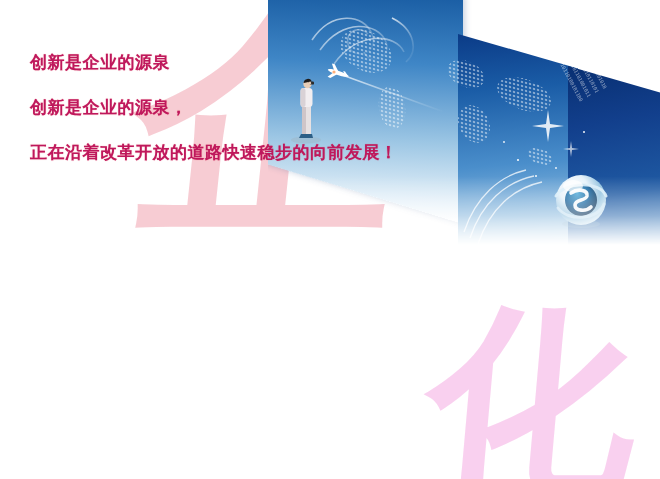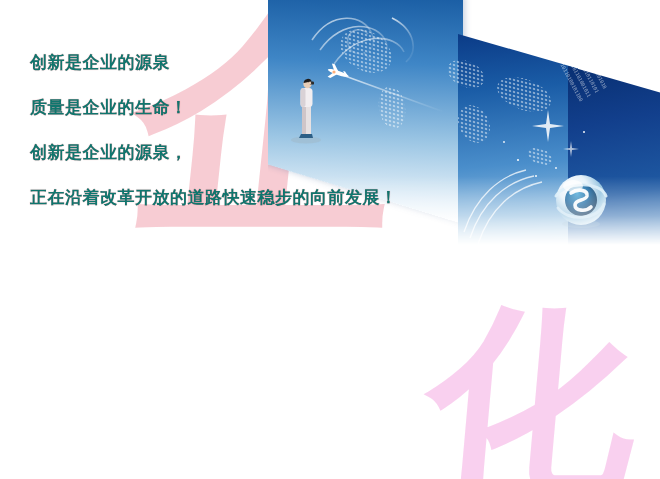--- a/index.html
+++ b/index.html
@@ -68,21 +68,21 @@
   .wm{position:absolute;pointer-events:none;user-select:none;line-height:1;
       font-family:"DejaVu Serif","Liberation Serif",serif;font-weight:700;}
   .wm-top{left:150px;top:-8px;font-size:250px;color:rgba(233,120,140,.38);
           transform:skewX(-6deg) scaleX(1.12);}
   .wm-bottom{left:432px;top:300px;font-size:200px;color:rgba(244,170,226,.55);
              transform:skewX(-5deg) scaleX(1.05);}
 
   
   .headlines{position:absolute;left:30px;top:54px;width:450px;}
   .headline{
-    color:#0f766e;font-size:17px;font-weight:700;line-height:1;
+    color:#be185d;font-size:17px;font-weight:700;line-height:1;
     margin:0 0 28px 0;letter-spacing:.5px;white-space:nowrap;
     text-shadow:0 0 1px rgba(226,0,26,.45);
   }
   .headline:last-child{margin-bottom:1px;}
 
   
   .body-copy{
     position:absolute;left:20px;top:245px;width:620px;
     color:#1b1b1b;font-size:16.5px;line-height:27px;letter-spacing:.4px;
     text-align:justify;text-indent:2em;
@@ -194,19 +194,18 @@
         <path d="M4 34 C14 48, 44 46, 50 30" fill="none" stroke="#cfe6f4" stroke-width="3" stroke-linecap="round" opacity=".85"></path>
         <ellipse cx="19" cy="12" rx="10" ry="6" fill="#ffffff" opacity=".7"></ellipse>
       </g>
     </svg>
   </div>
 
   <div class="wm wm-bottom">化</div>
 
   <div class="headlines">
     <p class="headline">创新是企业的源泉</p>
-    <p class="headline">质量是企业的生命！</p>
     <p class="headline">创新是企业的源泉，</p>
     <p class="headline">正在沿着改革开放的道路快速稳步的向前发展！</p>
   </div>
 
 
 </div>
 
 </body></html>

